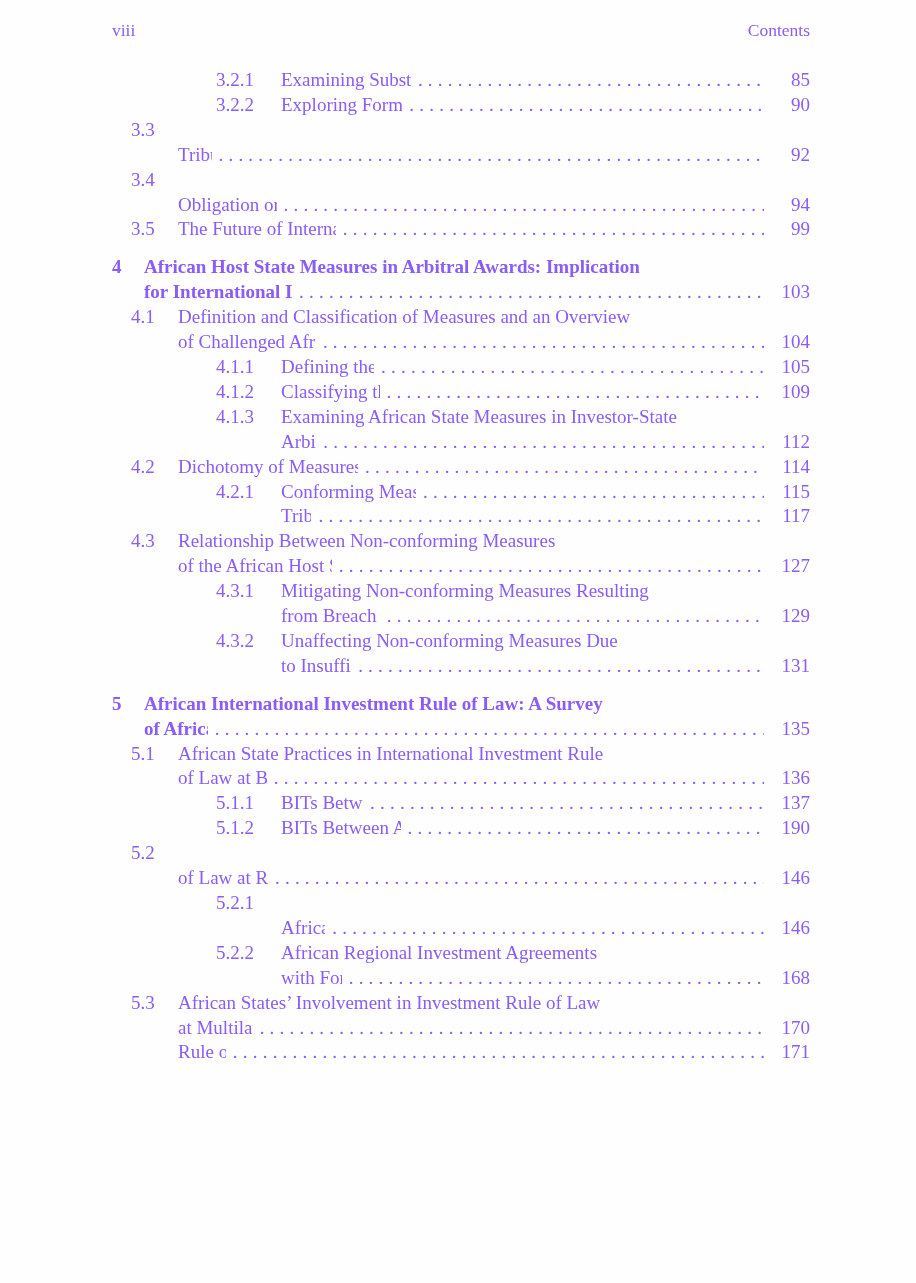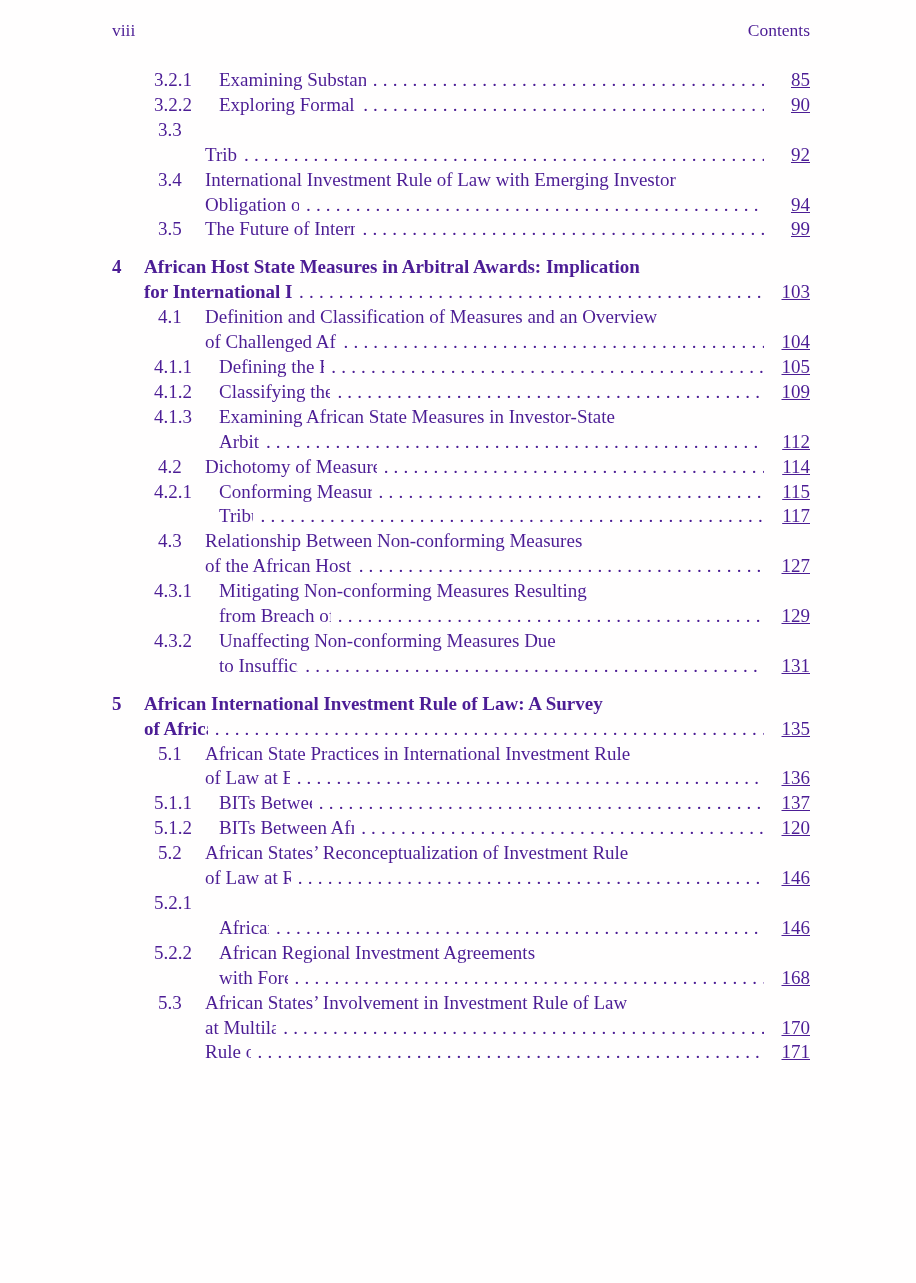--- a/index.html
+++ b/index.html
@@ -8,21 +8,21 @@
     background: #ffffff;
   }
   .page {
     position: relative;
     width: 916px;
     height: 1283px;
     background: #fffefe;
     box-sizing: border-box;
     padding: 20px 106px 0 112px;
     font-family: "Liberation Serif", "DejaVu Serif", serif;
-    color: #4c1d95;
+    color: #8b5cf6;
     overflow: hidden;
   }
   .page-header {
     display: flex;
     justify-content: space-between;
     align-items: baseline;
     font-size: 17.5px;
     line-height: 21px;
   }
   .toc {
@@ -35,23 +35,23 @@
     align-items: baseline;
     line-height: 24.9px;
     white-space: nowrap;
   }
   .entry .num {
     flex: 0 0 auto;
     display: inline-block;
   }
   
   .entry.chapter .num     { width: 32px; }
-  .entry.section .line    { margin-left: 46px; }
+  .entry.section .line    { margin-left: 19px; }
   .entry.section .num     { width: 47px; }
-  .entry.subsection .line { margin-left: 42px; }
+  .entry.subsection .line { margin-left: 104px; }
   .entry.subsection .num  { width: 65px; }
 
   .entry.bold .num,
   .entry.bold .text { font-weight: bold; }
 
   .entry.chapter { margin-top: 13px; }
 
   .text { flex: 0 1 auto; overflow: hidden; }
 
   .dots {
@@ -65,21 +65,20 @@
   .dots::after {
     content: "..........................................................................................................";
     letter-spacing: 5.2px;
     font-size: 19px;
   }
   .pg {
     flex: 0 0 auto;
     min-width: 36px;
     text-align: right;
     font-weight: normal;
-    text-decoration: underline;
   }
 </style>
 </head>
 <body>
 
 <div class="page">
   <div class="page-header">
     <span>viii</span>
     <span>Contents</span>
   </div>
@@ -107,21 +106,20 @@
         <div class="line">
           <span class="num"></span>
           <span class="text">Tribunal</span>
           <span class="dots"></span>
           <span class="pg">92</span>
         </div>
       </div>
       <div class="entry section">
         <div class="line">
           <span class="num">3.4</span>
-          <span class="text">International Investment Rule of Law with Emerging Investor</span>
         </div>
         <div class="line">
           <span class="num"></span>
           <span class="text">Obligation or Responsibility</span>
           <span class="dots"></span>
           <span class="pg">94</span>
         </div>
       </div>
       <div class="entry section">
         <div class="line">
@@ -273,27 +271,26 @@
           <span class="text">BITs Between African States</span>
           <span class="dots"></span>
           <span class="pg">137</span>
         </div>
       </div>
       <div class="entry subsection">
         <div class="line">
           <span class="num">5.1.2</span>
           <span class="text">BITs Between African and Non-African States</span>
           <span class="dots"></span>
-          <span class="pg">120</span>
+          <span class="pg">190</span>
         </div>
       </div>
       <div class="entry section">
         <div class="line">
           <span class="num">5.2</span>
-          <span class="text">African States’ Reconceptualization of Investment Rule</span>
         </div>
         <div class="line">
           <span class="num"></span>
           <span class="text">of Law at Regional Level</span>
           <span class="dots"></span>
           <span class="pg">146</span>
         </div>
       </div>
       <div class="entry subsection">
         <div class="line">

